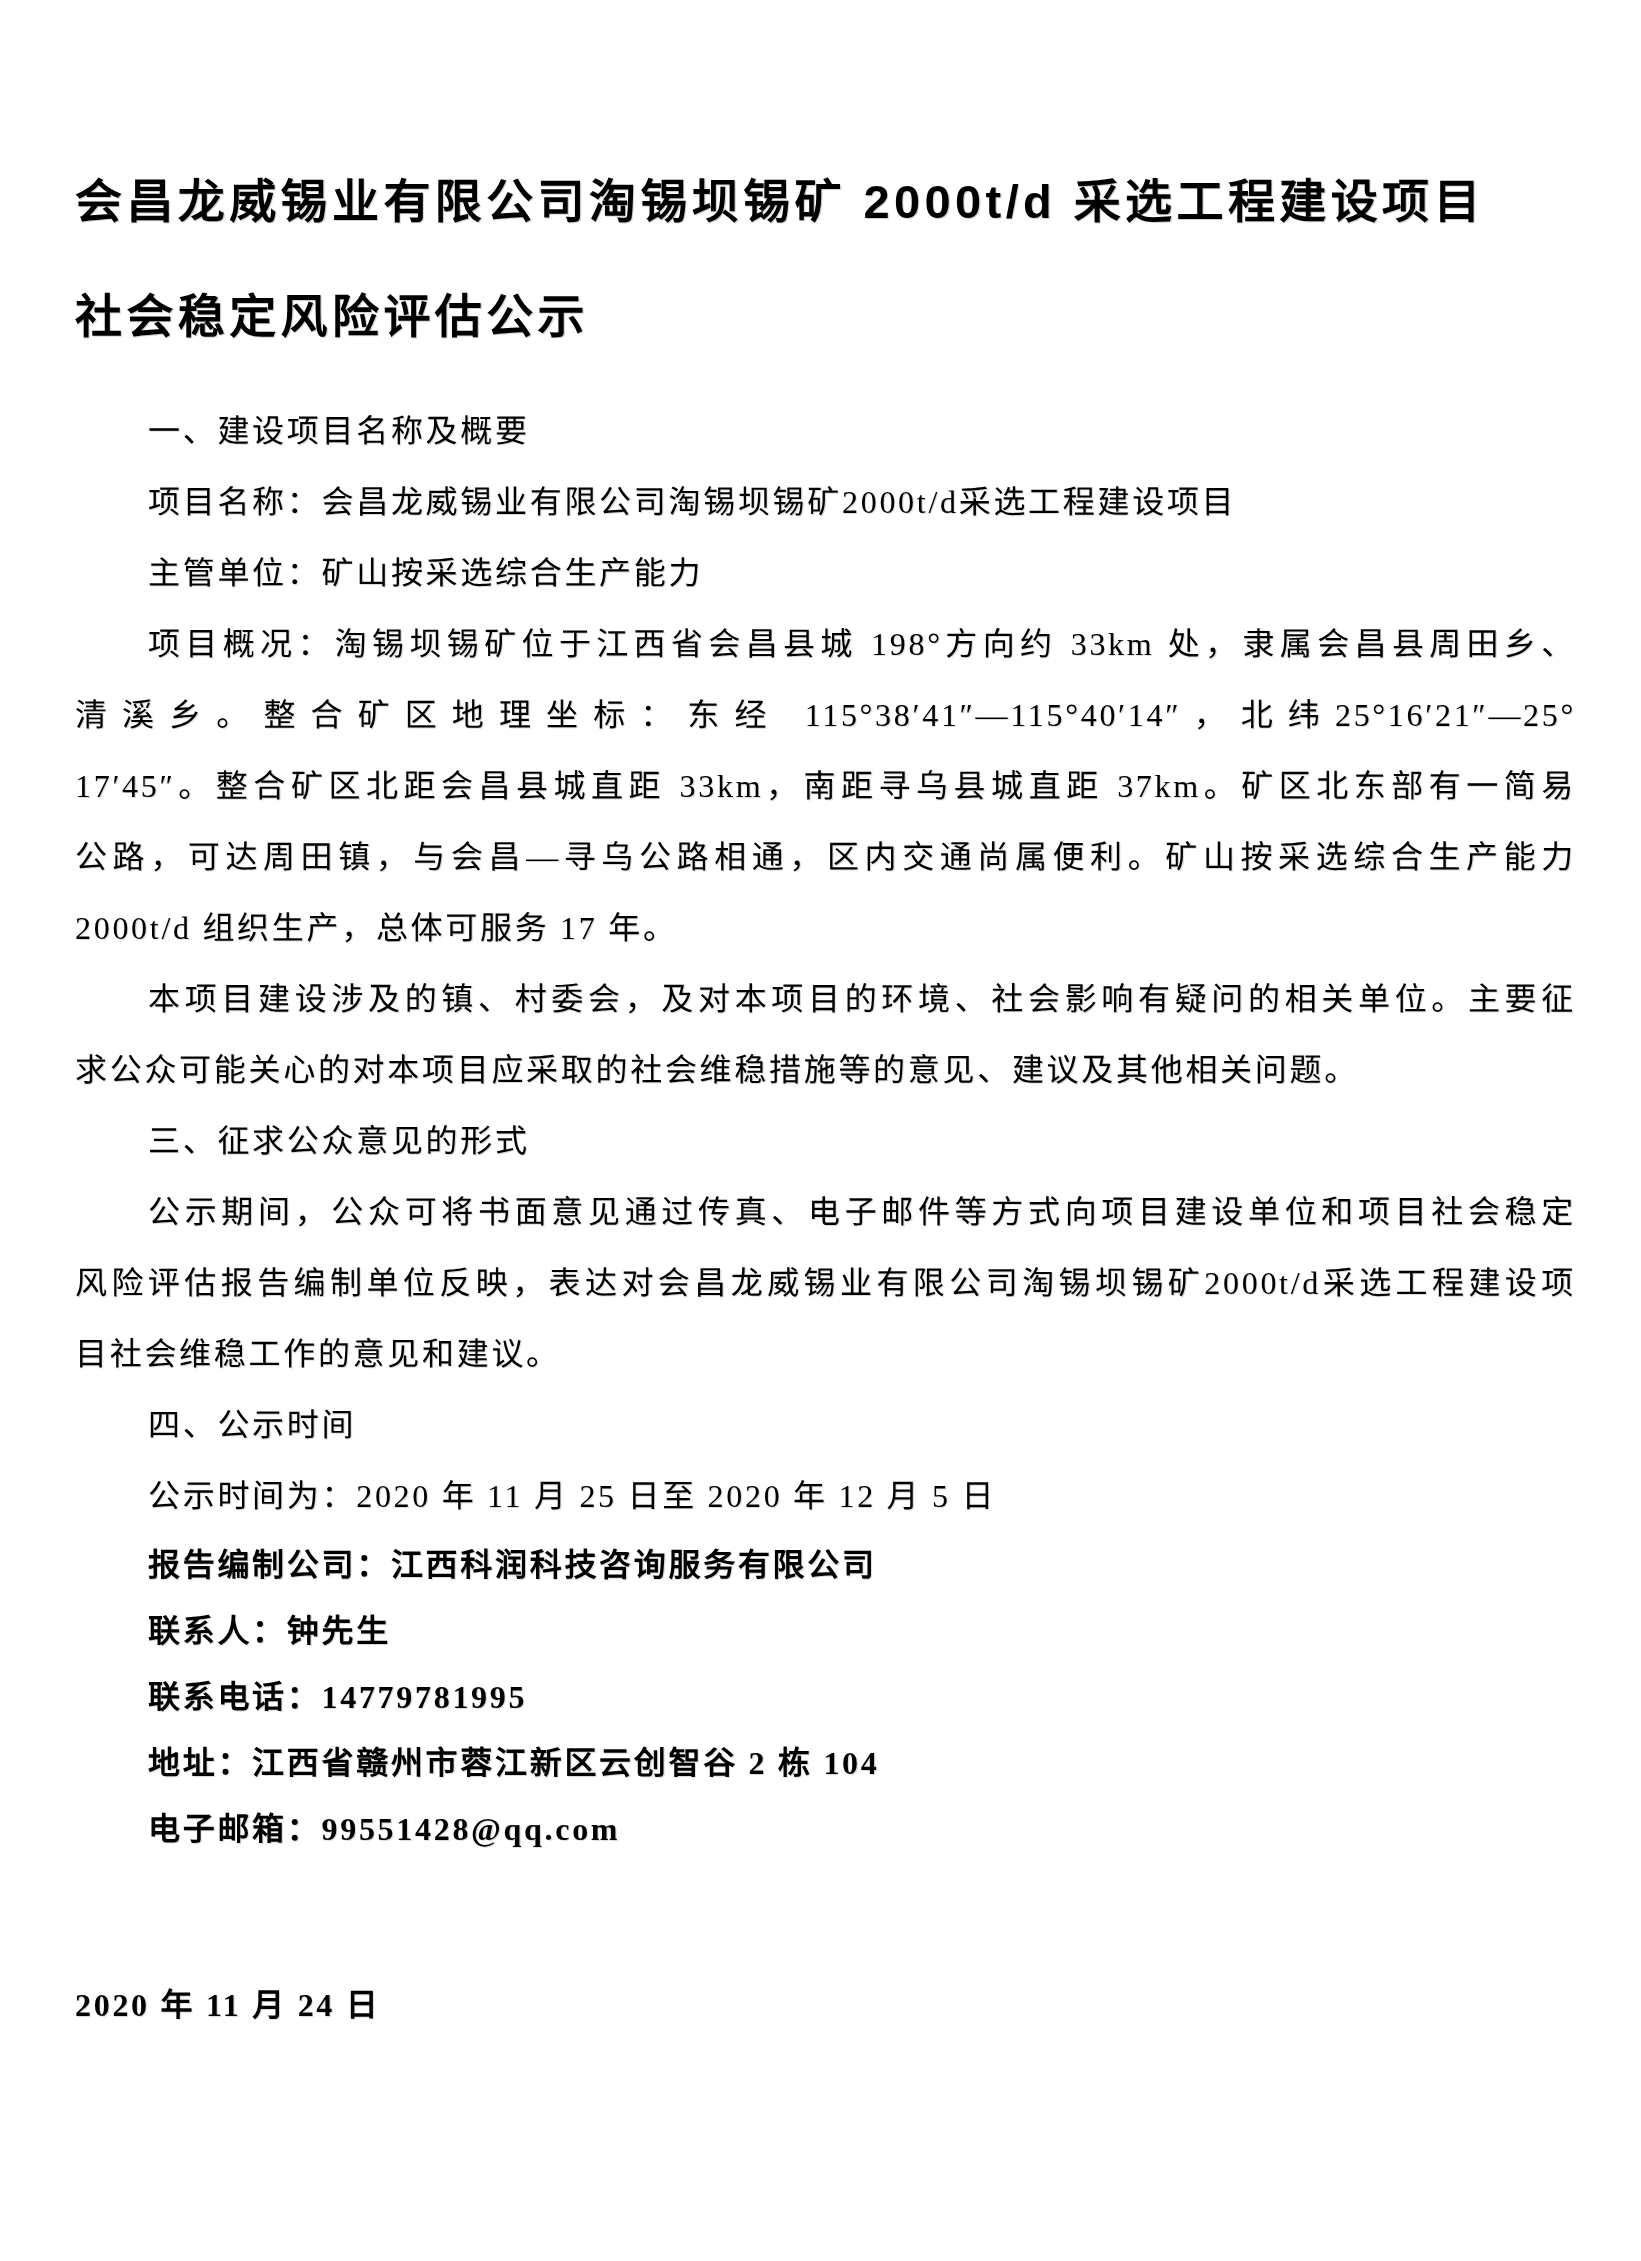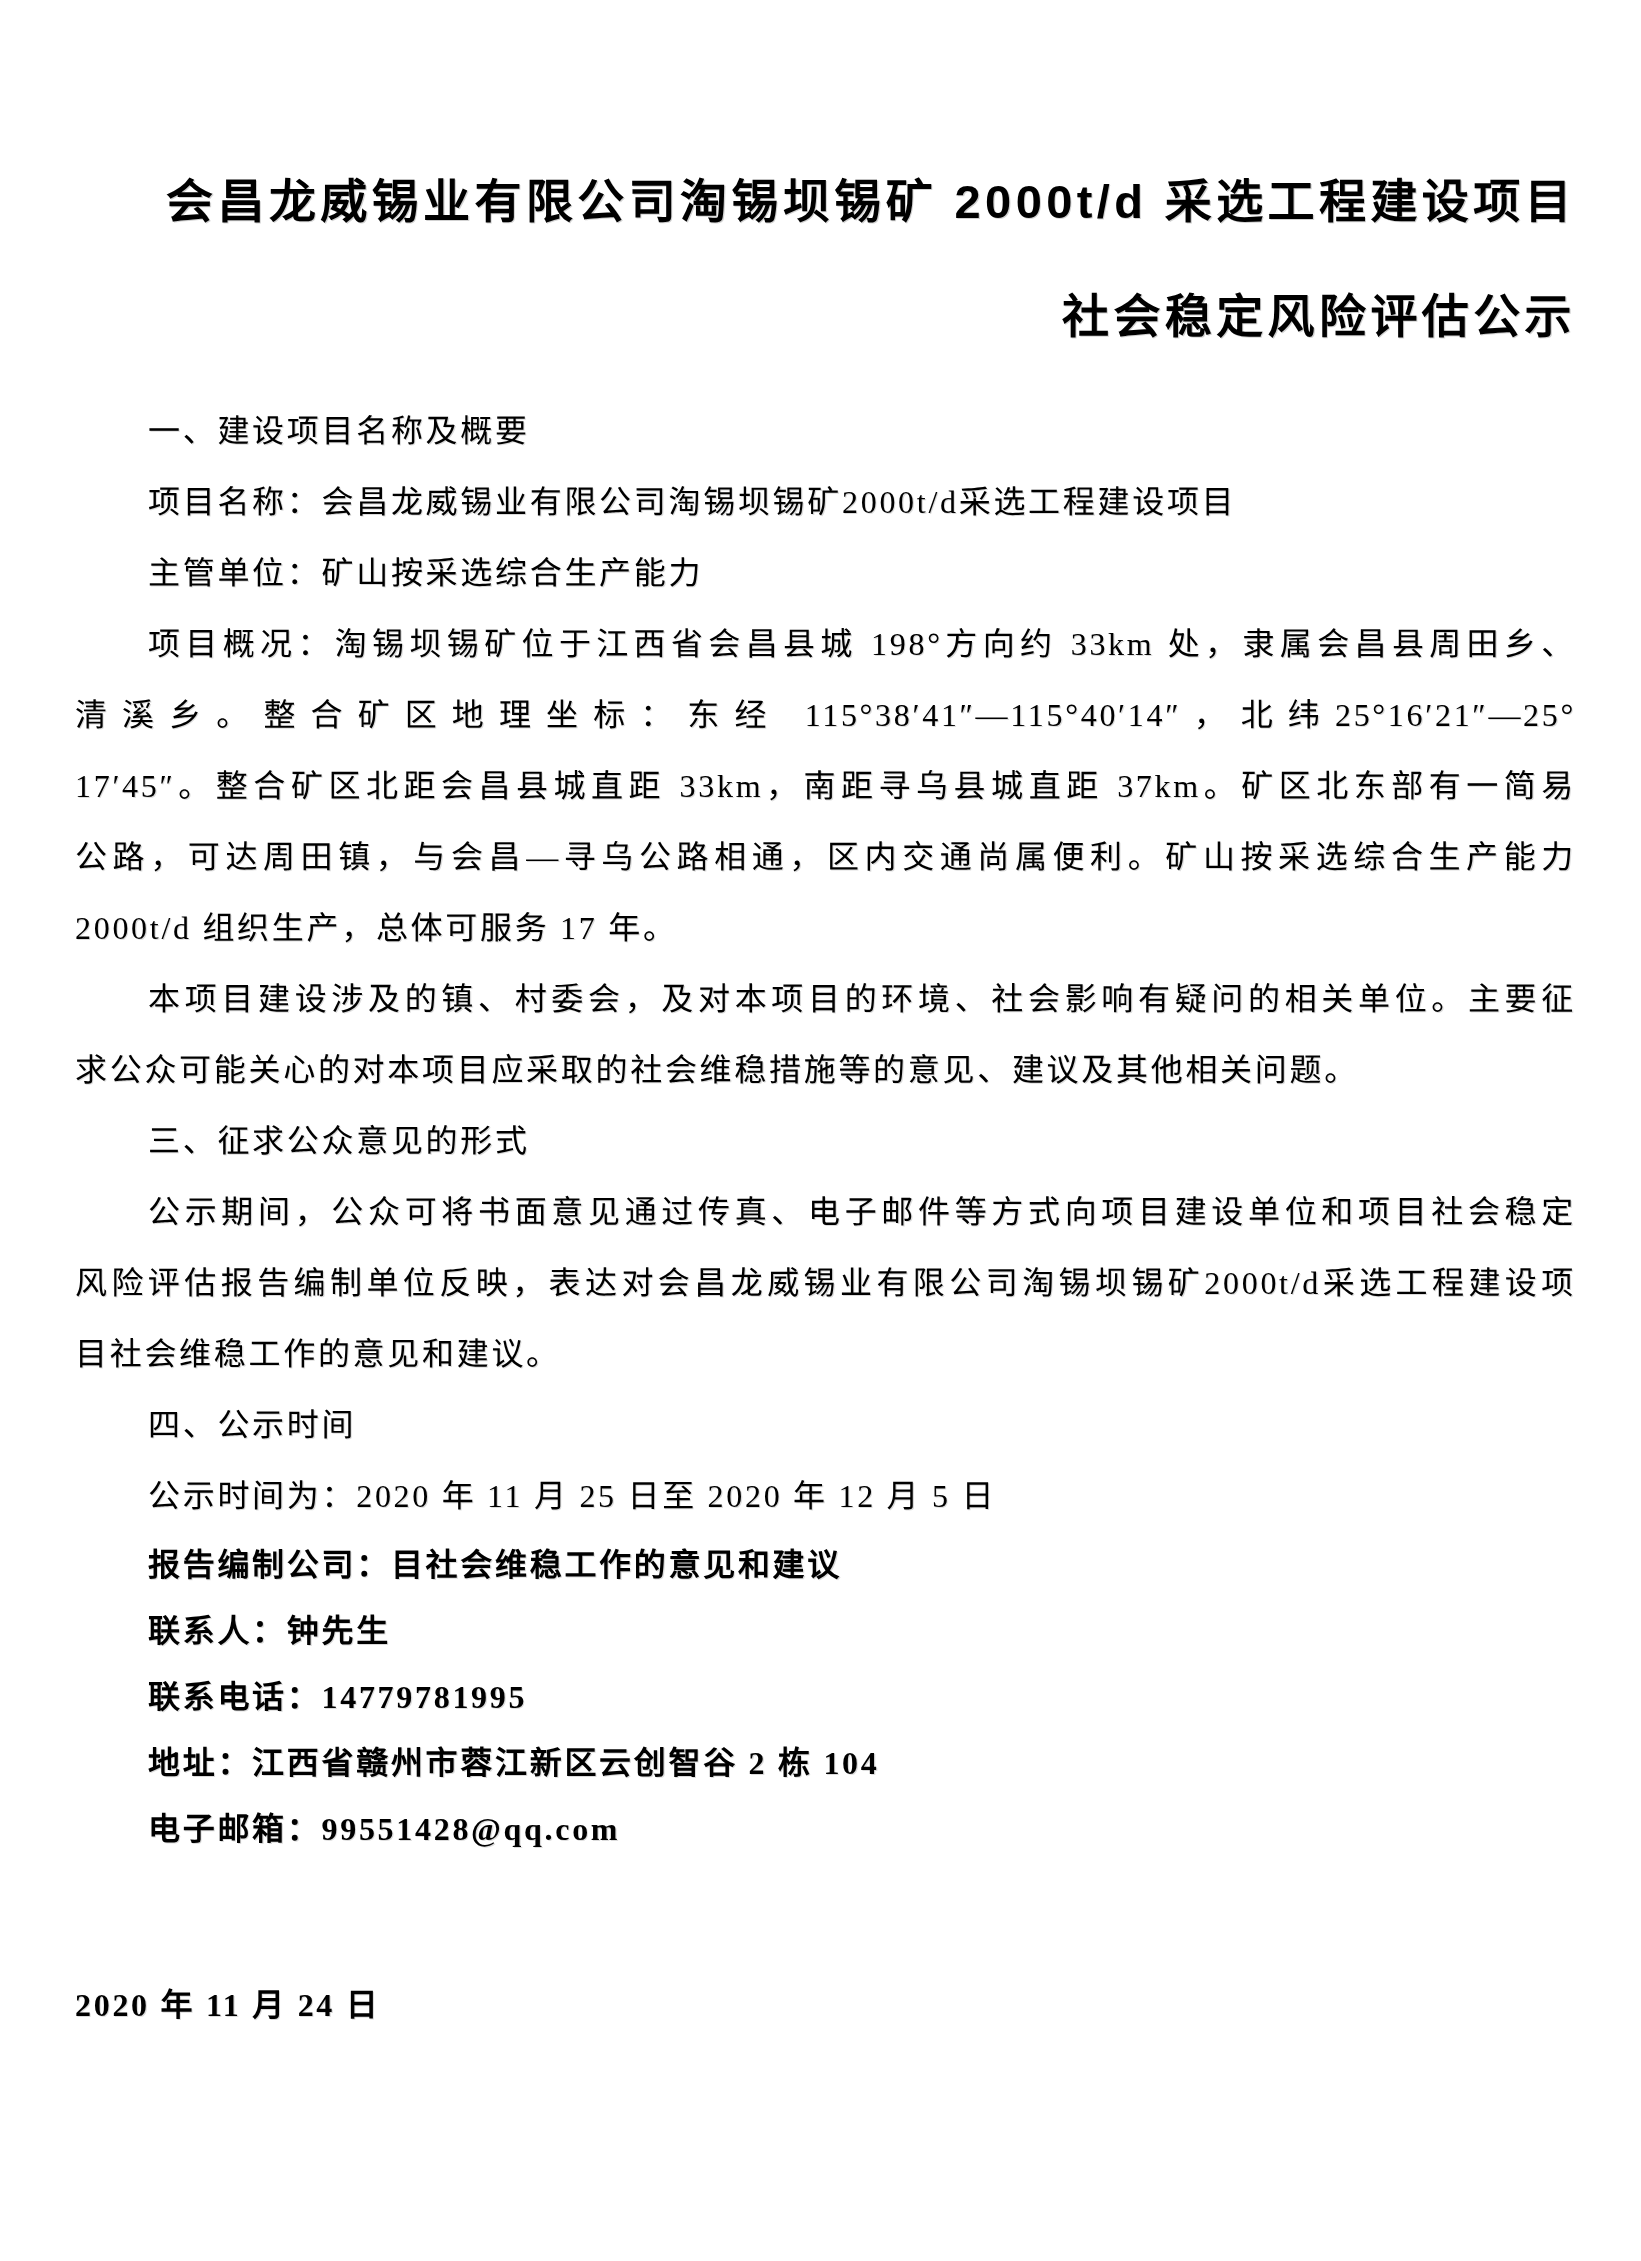--- a/index.html
+++ b/index.html
@@ -16,21 +16,21 @@
     width: 1642px;
     height: 2261px;
     padding: 144px 66px 0 75px;
   }
   .title-block {
     font-family: "Liberation Sans", "DejaVu Sans", sans-serif;
     font-weight: bold;
     font-size: 47px;
     line-height: 115px;
     letter-spacing: 4.4px;
-    text-align: right;
+    text-align: left;
     text-shadow: 1.1px 1.1px 0 rgba(0,0,0,0.18);
   }
   .content {
     margin-top: 22px;
     font-size: 32px;
     letter-spacing: 2.7px;
   }
   .line {
     line-height: 71px;
     text-align: justify;
@@ -76,21 +76,21 @@
     <div class="line indent fill">本项目建设涉及的镇、村委会，及对本项目的环境、社会影响有疑问的相关单位。主要征</div>
     <div class="line">求公众可能关心的对本项目应采取的社会维稳措施等的意见、建议及其他相关问题。</div>
     <div class="line indent">三、征求公众意见的形式</div>
     <div class="line indent fill">公示期间，公众可将书面意见通过传真、电子邮件等方式向项目建设单位和项目社会稳定</div>
     <div class="line fill">风险评估报告编制单位反映，表达对会昌龙威锡业有限公司淘锡坝锡矿2000t/d采选工程建设项</div>
     <div class="line">目社会维稳工作的意见和建议。</div>
     <div class="line indent">四、公示时间</div>
     <div class="line indent">公示时间为：2020 年 11 月 25 日至 2020 年 12 月 5 日</div>
 
     <div class="contact">
-      <div class="line indent">报告编制公司：目社会维稳工作的意见和建议</div>
+      <div class="line indent">报告编制公司：江西科润科技咨询服务有限公司</div>
       <div class="line indent">联系人：钟先生</div>
       <div class="line indent">联系电话：14779781995</div>
       <div class="line indent">地址：江西省赣州市蓉江新区云创智谷 2 栋 104</div>
       <div class="line indent">电子邮箱：99551428@qq.com</div>
     </div>
   </div>
 
   <div class="date-line">2020 年 11 月 24 日</div>
 
 </div>

